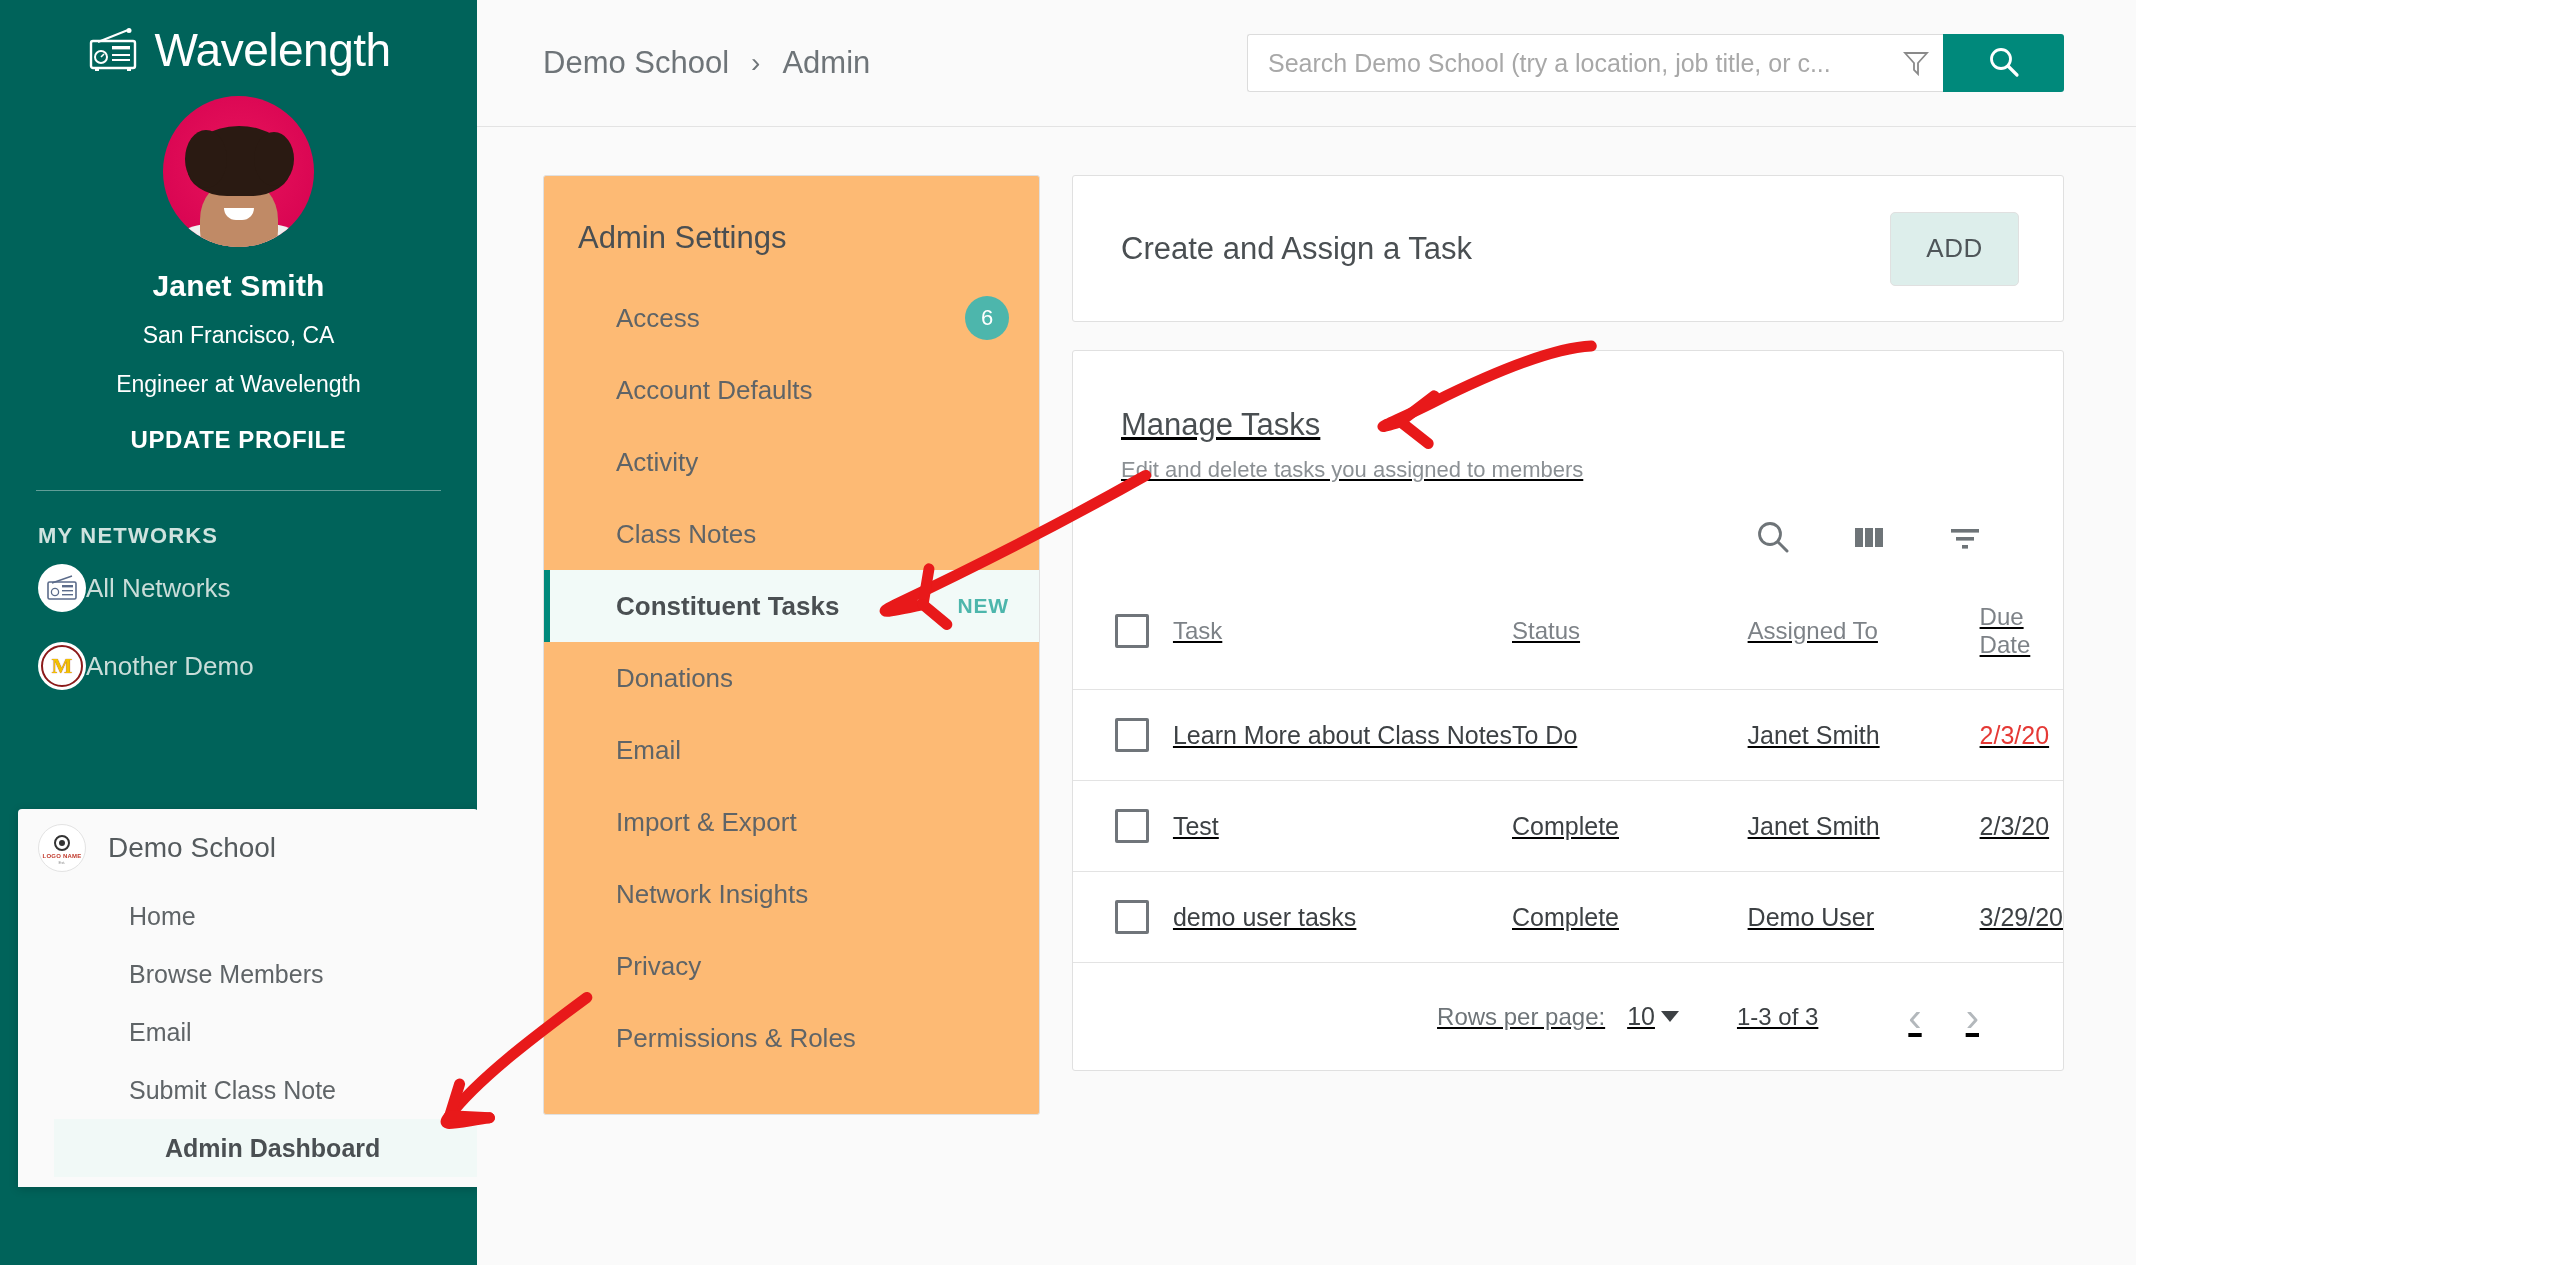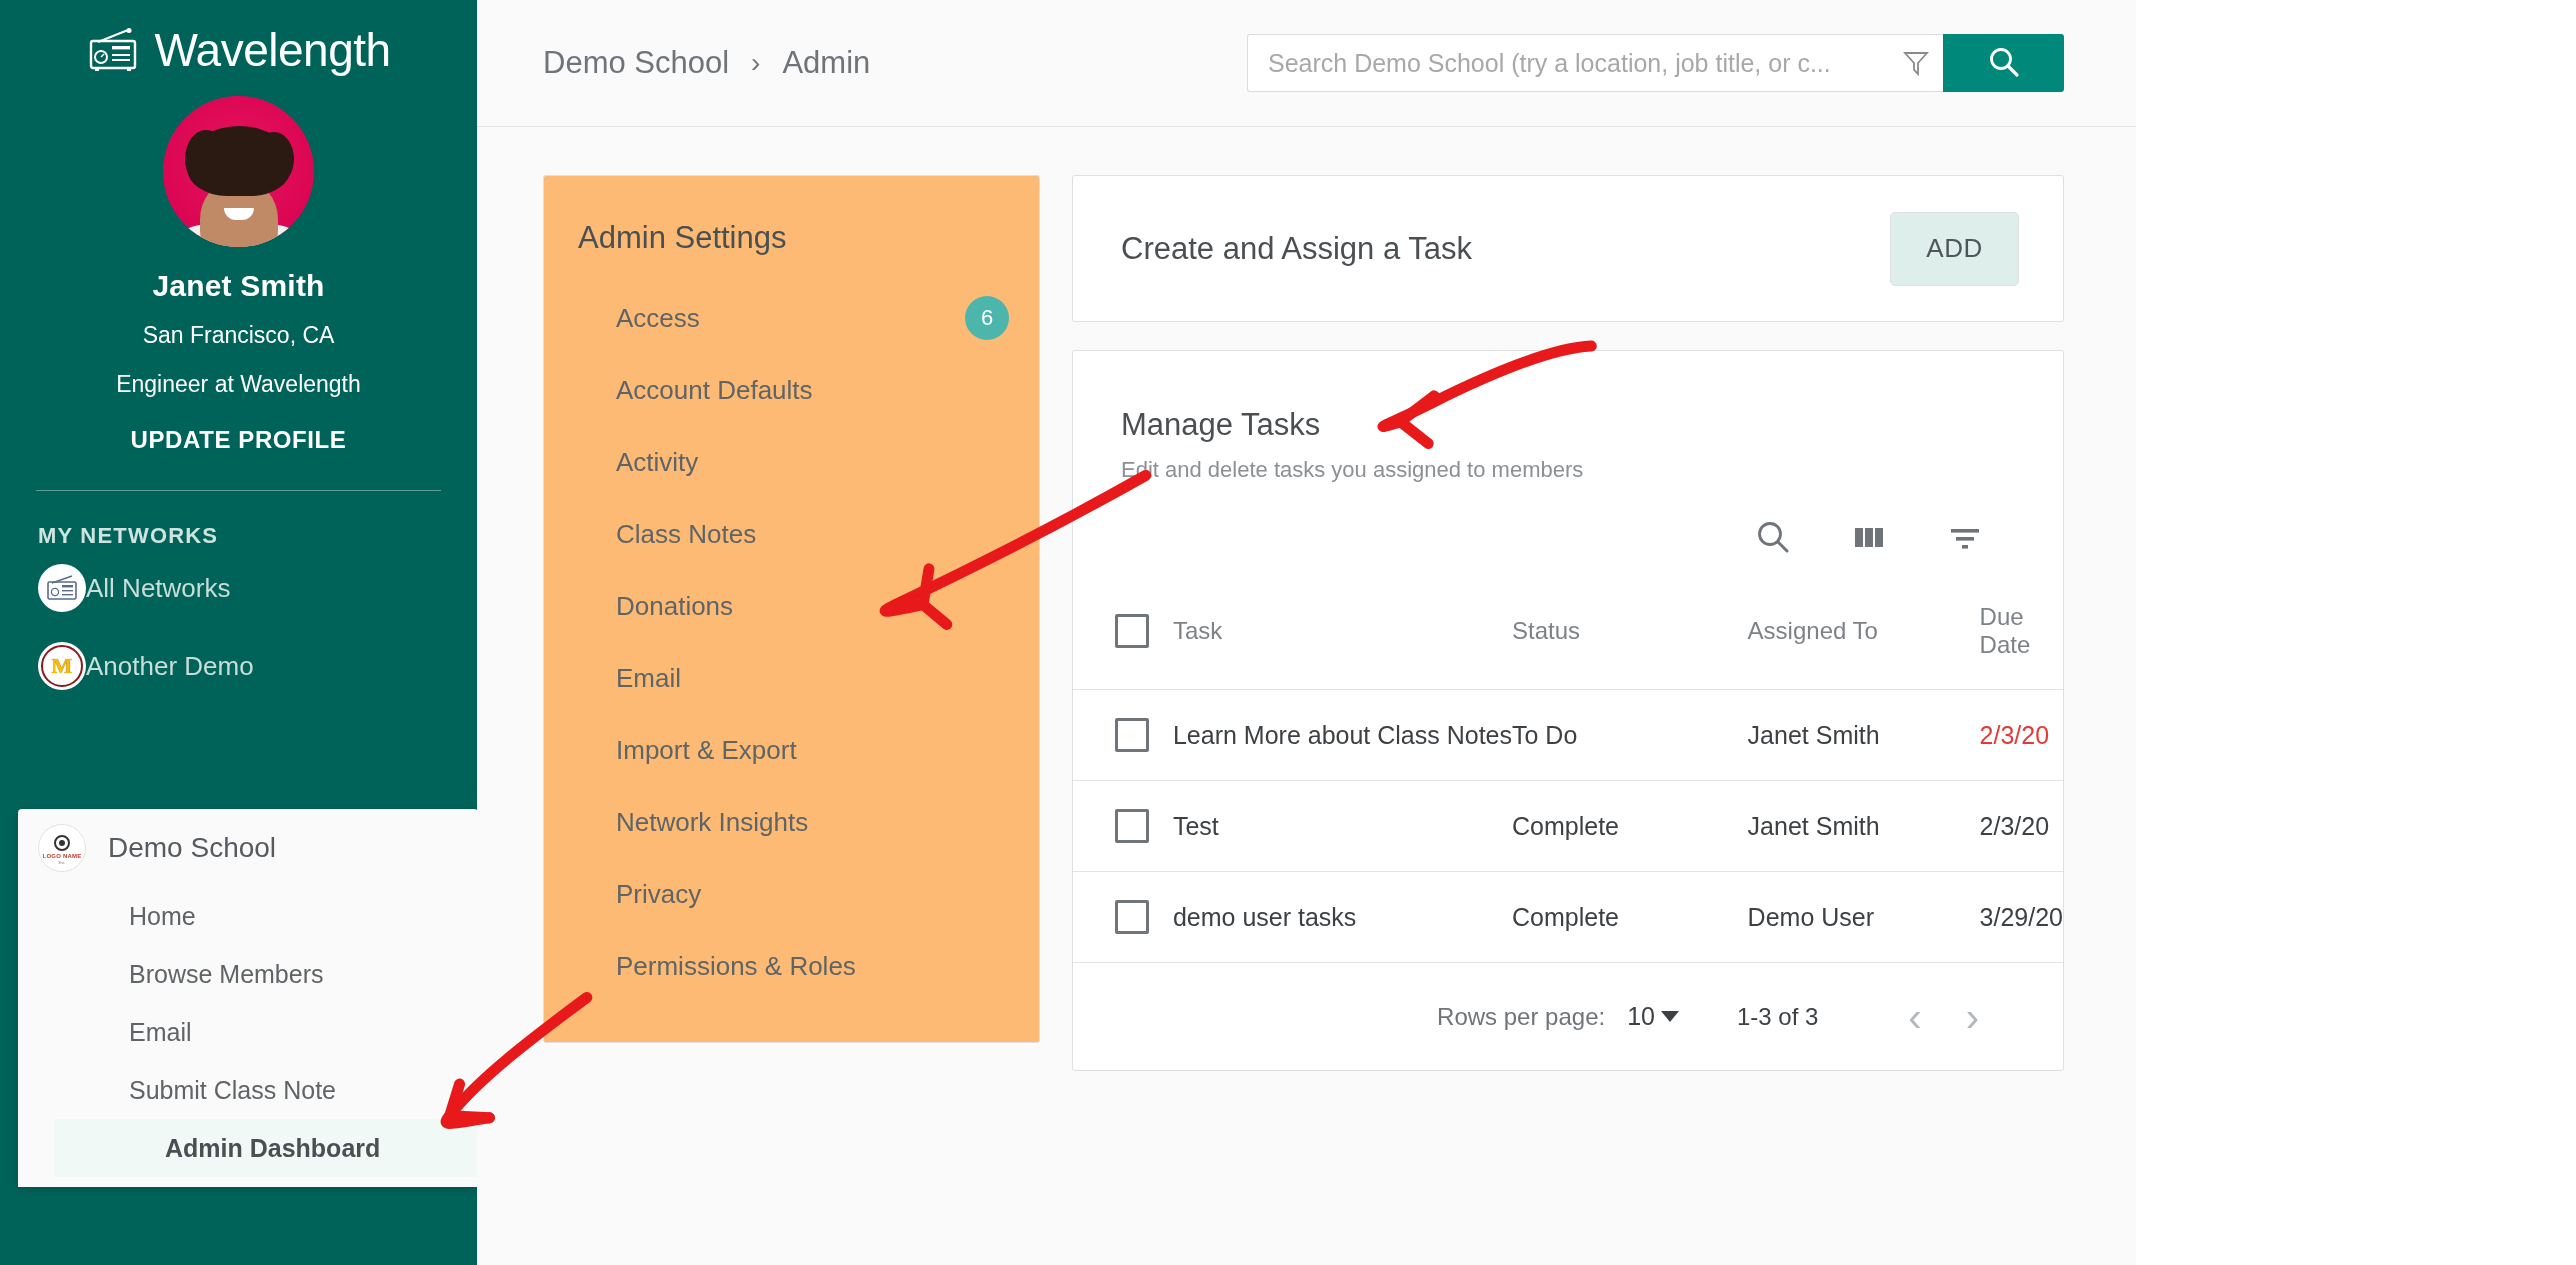--- a/index.html
+++ b/index.html
@@ -196,21 +196,21 @@
     height: 147px; display:flex; align-items:center; justify-content:space-between;
     padding: 0 44px 0 48px;
   }
   .create-title { color:#4a4f52; font-size:31px; }
   .add-btn {
     width:129px; height:74px; background:#ddeeeb; border:1px solid #e0e0e0;
     border-radius:5px; color:#4f5659; font-size:26px; letter-spacing:0.5px;
     cursor:pointer; font-family:"Liberation Sans", sans-serif;
   }
 
-  .manage-card { padding-bottom: 0; }
+  .manage-card { padding-bottom: 0; text-decoration: underline; }
   .manage-head { padding: 56px 0 0 48px; }
   .manage-title { color:#4a4f52; font-size:31px; }
   .manage-sub { color:#8b9094; font-size:22px; margin-top:14px; }
   .tbl-tools {
     display:flex; justify-content:flex-end; align-items:center; gap:56px;
     padding: 34px 78px 28px 0;
   }
   .tool-ic { width:40px; height:40px; cursor:pointer; }
 
   table { width:100%; border-collapse:collapse; }
@@ -391,20 +391,24 @@
           <span class="count-badge">6</span>
         </div>
         <div class="settings-item">
           <span>Account Defaults</span>
         </div>
         <div class="settings-item">
           <span>Activity</span>
         </div>
         <div class="settings-item">
           <span>Class Notes</span>
+        </div>
+        <div class="settings-item active">
+          <span>Constituent Tasks</span>
+          <span class="new-badge">NEW</span>
         </div>
         <div class="settings-item">
           <span>Donations</span>
         </div>
         <div class="settings-item">
           <span>Email</span>
         </div>
         <div class="settings-item">
           <span>Import &amp; Export</span>
         </div>

